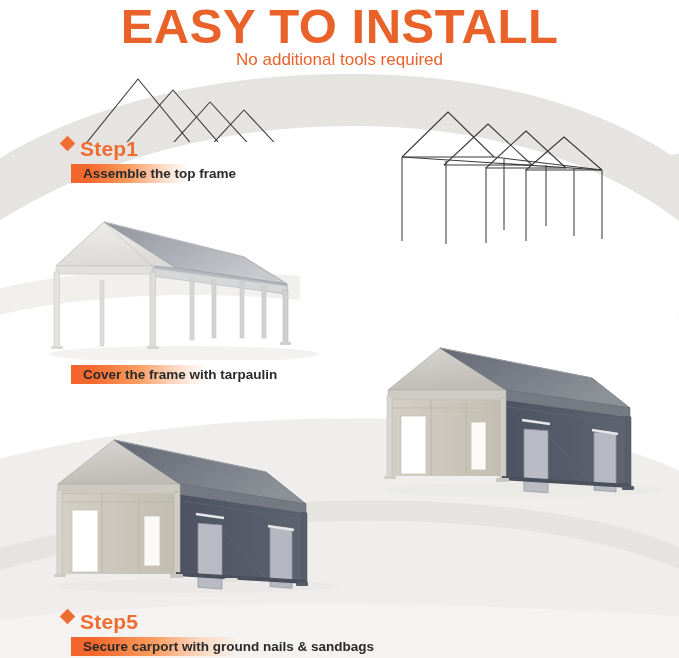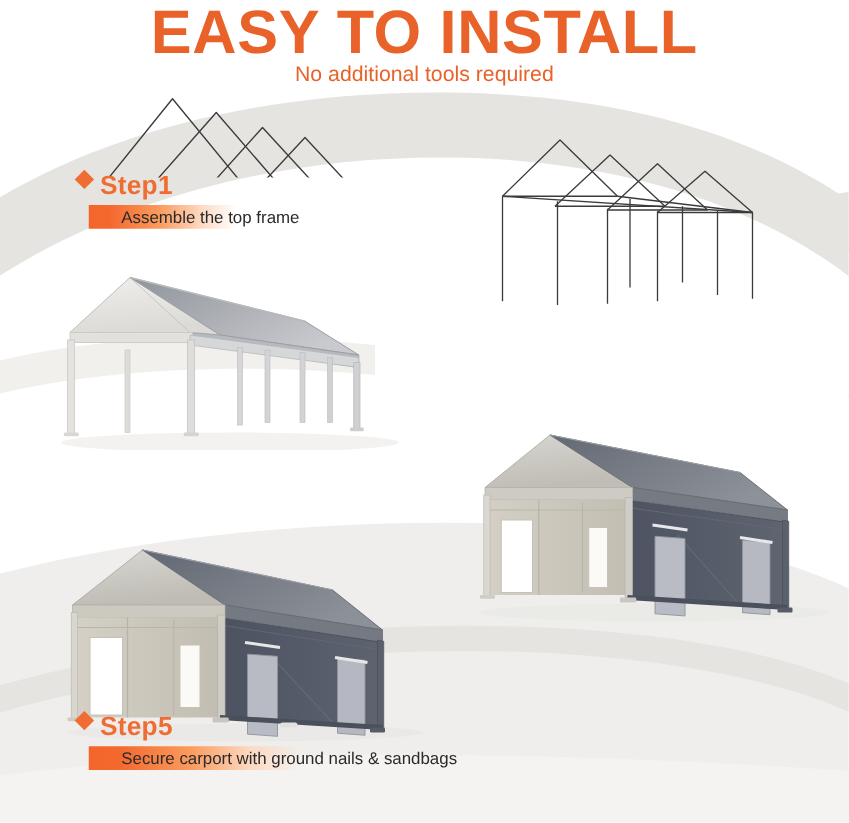--- a/index.html
+++ b/index.html
@@ -38,22 +38,22 @@
   }
   .step-cap{
     position:relative;margin-top:2px;margin-left:9px;
     height:19px;display:flex;align-items:center;
   }
   .cap-bar{
     position:absolute;left:0;top:0;height:19px;
     background:linear-gradient(90deg,#f4652b 0%,#f4682e 14%,#fa9b5e 48%,#fdd9c2 76%,rgba(255,255,255,0) 100%);
   }
   .cap-text{
-    position:relative;z-index:2;font-size:13.5px;font-weight:normal;color:#2a2a2a;
-    padding-left:26px;white-space:nowrap;line-height:19px;
+    position:relative;z-index:2;font-size:13.5px;font-weight:bold;color:#2a2a2a;
+    padding-left:12px;white-space:nowrap;line-height:19px;
   }
 
   
   .illus{position:absolute;}
   .illus svg{display:block;}
 </style>
 </head>
 <body>
 
 <div id="page">
@@ -206,20 +206,24 @@
       <rect x="228" y="78" width="4" height="52" fill="#d0d1d3" stroke="#bcbdbe" stroke-width="0.5"></rect>
       <rect x="249" y="82" width="5" height="54" fill="#cfd0d2" stroke="#b8b9bb" stroke-width="0.6"></rect>
 
       <rect x="17" y="138" width="12" height="3" rx="1" fill="#d8d7d3"></rect>
       <rect x="113" y="138" width="12" height="3" rx="1" fill="#d4d3cf"></rect>
       <rect x="246" y="134" width="11" height="3" rx="1" fill="#cdcecf"></rect>
     </svg>
   </div>
 
   <div class="step" style="left:62px;top:363px;">
+    <div class="step-cap">
+      <span class="cap-bar" style="width:136px"></span>
+      <span class="cap-text">Cover the frame with tarpaulin</span>
+    </div>
   </div>
 
   <div class="illus" style="left:374px;top:338px;">
     <svg width="292" height="160" viewBox="0 0 292 160" aria-hidden="true">
       <defs>
         <linearGradient id="s4roofSide" x1="0" y1="0" x2="1" y2="0.5">
           <stop offset="0" stop-color="#636974"></stop>
             <stop offset="1" stop-color="#8d9198"></stop>
         </linearGradient>
         <linearGradient id="s4gable" x1="0" y1="0" x2="0.3" y2="1">
@@ -338,21 +342,21 @@
       <path d="M 258 84 L 263 85 L 263 156 L 258 155 Z" fill="#595f6b" stroke="#464c57" stroke-width="0.5"></path>
 
       <path d="M 132 144 L 262 152 L 262 156 L 132 148 Z" fill="#494f5b"></path>
       <rect x="10" y="146" width="12" height="3" rx="1" fill="#cecbc3"></rect>
       <rect x="126" y="146" width="13" height="4" rx="1" fill="#c8c6be"></rect>
       <rect x="180" y="150" width="14" height="4" rx="2" fill="#e2e1de"></rect>
       <rect x="252" y="154" width="12" height="4" rx="1" fill="#555b67"></rect>
     </svg>
   </div>
 
-  <div class="step" style="left:62px;top:571px;">
+  <div class="step" style="left:62px;top:611px;">
     <div class="step-head">
       <span class="diamond"></span>
       <span class="step-name">Step5</span>
     </div>
     <div class="step-cap">
       <span class="cap-bar" style="width:170px"></span>
       <span class="cap-text">Secure carport with ground nails  &amp;  sandbags</span>
     </div>
   </div>
 

